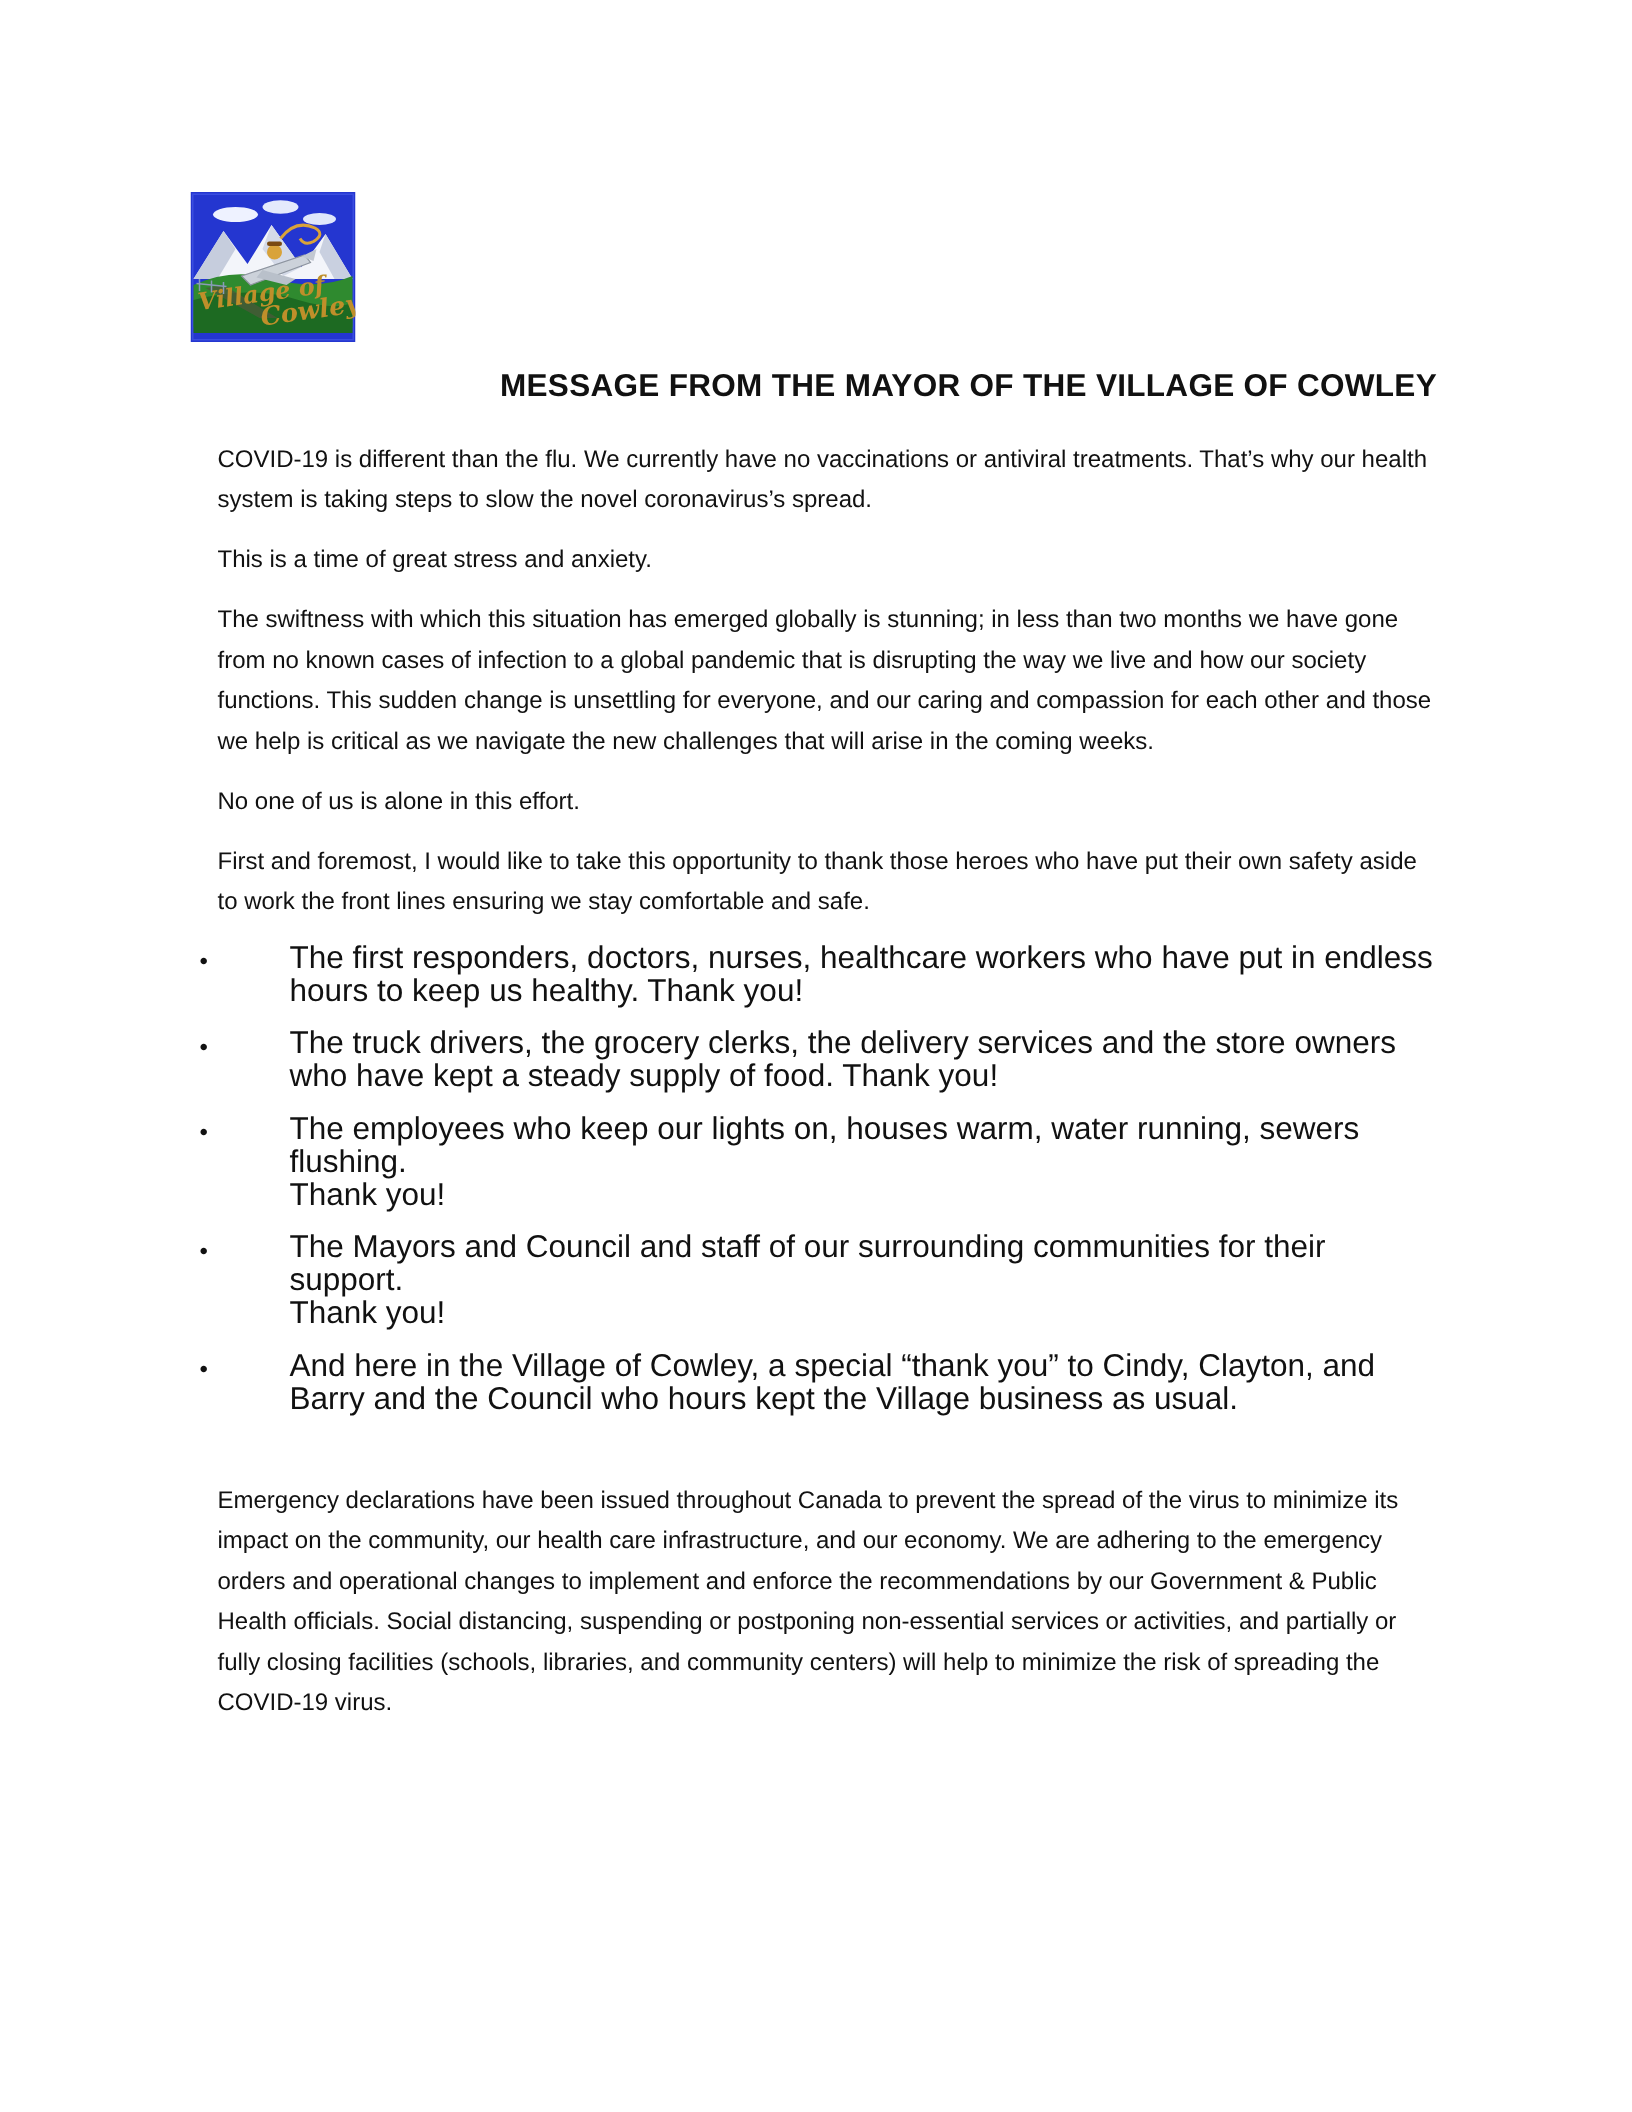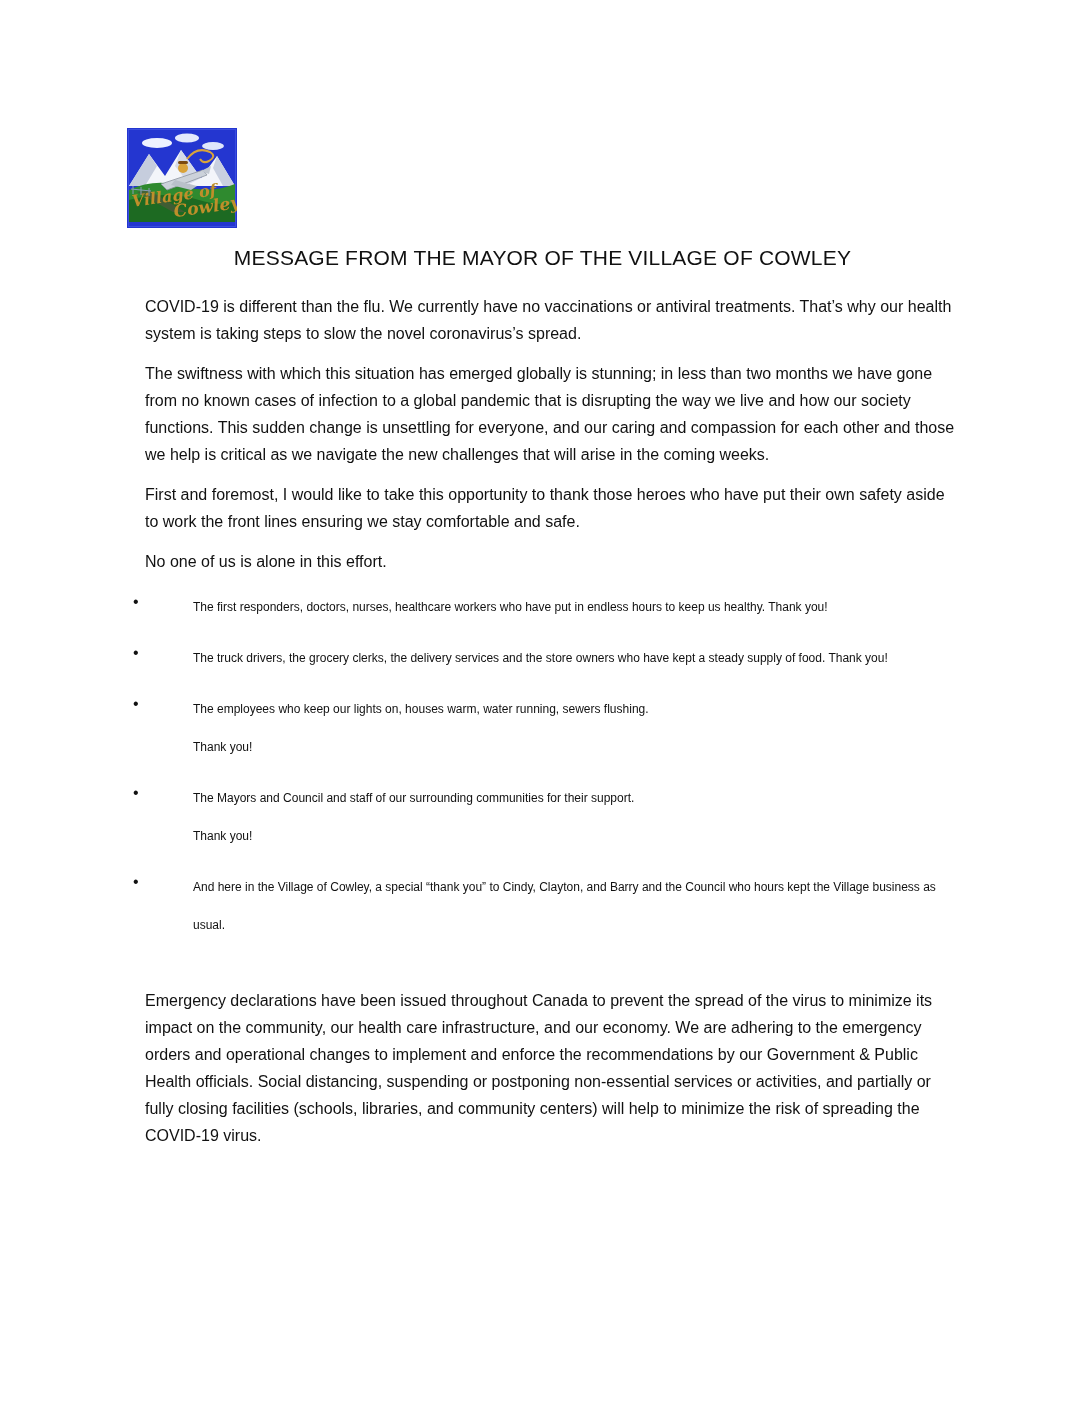--- a/index.html
+++ b/index.html
@@ -23,22 +23,22 @@
     margin-bottom: 18px;
   }
   .logo svg { display: block; }
   .logo-script {
     font-family: "DejaVu Serif", serif;
     font-style: italic;
     font-weight: bold;
   }
   .title {
     font-size: 21px;
-    font-weight: normal;
-    text-align: center;
+    font-weight: bold;
+    text-align: right;
     letter-spacing: 0.2px;
     margin: 3px 0 23px 0;
   }
   .para {
     font-size: 16px;
     line-height: 27px;
     margin: 0 0 13px 18px;
     white-space: pre-line;
   }
   .bullet-row {
@@ -47,22 +47,22 @@
   }
   .bullet-marker {
     flex: 0 0 66px;
     box-sizing: border-box;
     padding-left: 6px;
     font-size: 16px;
     line-height: 27px;
   }
   .bullet-text {
     flex: 1;
-    font-size: 12px;
-    line-height: 38px;
+    font-size: 21px;
+    line-height: 22px;
     white-space: pre-line;
   }
   .blank-line {
     height: 30px;
   }
 </style>
 </head>
 <body>
 
 <div class="page">
@@ -114,27 +114,28 @@
       </g>
     </svg>
   </div>
 
   <h1 class="title">MESSAGE FROM THE MAYOR OF THE VILLAGE OF COWLEY</h1>
 
   <div>
 
       <p class="para">COVID-19 is different than the flu. We currently have no vaccinations or antiviral treatments. That’s why our health system is taking steps to slow the novel coronavirus’s spread.</p>
 
+      <p class="para">This is a time of great stress and anxiety.</p>
 
       <p class="para">The swiftness with which this situation has emerged globally is stunning; in less than two months we have gone from no known cases of infection to a global pandemic that is disrupting the way we live and how our society functions. This sudden change is unsettling for everyone, and our caring and compassion for each other and those we help is critical as we navigate the new challenges that will arise in the coming weeks.</p>
 
 
+      <p class="para">No one of us is alone in this effort.</p>
+
       <p class="para">First and foremost, I would like to take this opportunity to thank those heroes who have put their own safety aside to work the front lines ensuring we stay comfortable and safe.</p>
-
-      <p class="para">No one of us is alone in this effort.</p>
     </div>
 
   <div>
 
       <div class="bullet-row">
         <span class="bullet-marker">•</span>
         <span class="bullet-text">The first responders, doctors, nurses, healthcare workers who have put in endless hours to keep us healthy. Thank you!</span>
       </div>
 
       <div class="bullet-row">

